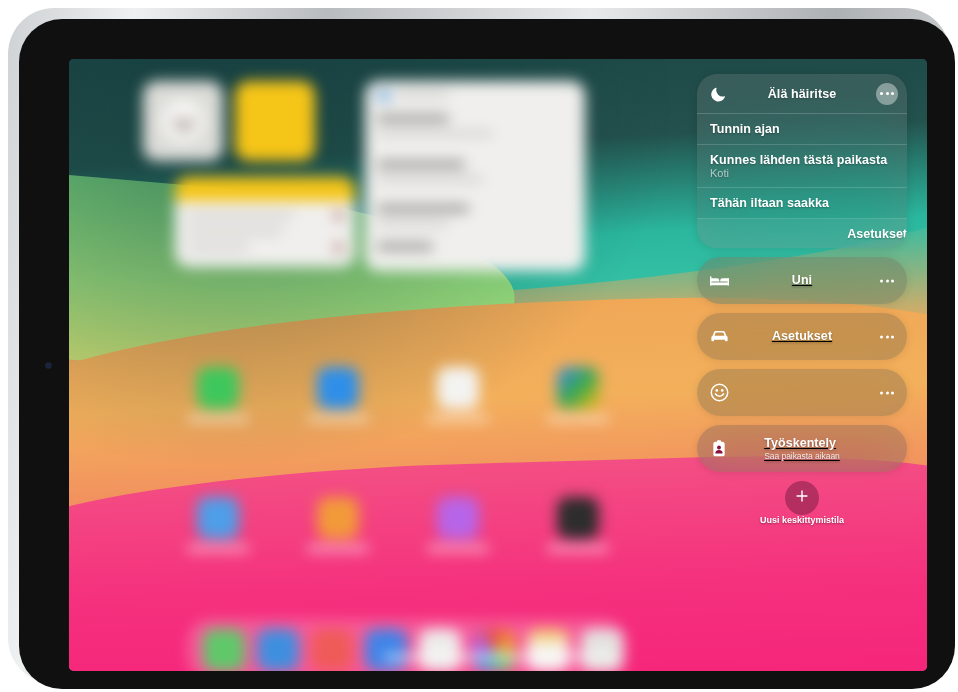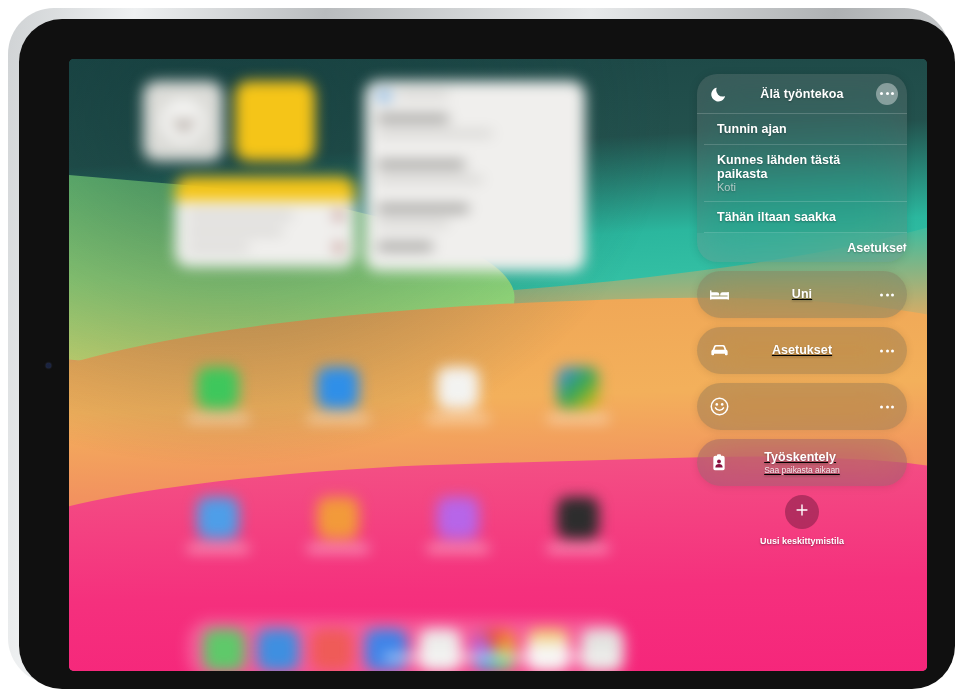--- a/index.html
+++ b/index.html
@@ -141,21 +141,20 @@
     width:22px; height:22px; border-radius:50%;
     background:rgba(255,255,255,.40);
     display:flex; align-items:center; justify-content:center; gap:2.5px;
   }
   .ellipsis-btn i{ width:3px; height:3px; border-radius:50%; background:#fff; display:block; }
 
   .dnd-row{
     position:relative;
     padding:8px 14px 8px 13px;
     border-bottom:.5px solid rgba(255,255,255,.16);
-    margin-left:7px;
   }
   .dnd-row .lbl{
     color:#fff; font-size:12.5px; font-weight:600; letter-spacing:.05px;
     text-shadow:0 1px 2px rgba(0,0,0,.30);
   }
   .dnd-row .sub{
     color:rgba(235,235,235,.70); font-size:11px; font-weight:400;
     margin-top:0px; text-shadow:0 1px 2px rgba(0,0,0,.25);
   }
   .dnd-settings{
@@ -198,21 +197,21 @@
   }
   .pill .p-dots{
     position:absolute; right:13px; top:50%; transform:translateY(-50%);
     display:flex; align-items:center; gap:2.5px;
   }
   .pill .p-dots i{ width:3px; height:3px; border-radius:50%; background:#fff; display:block; }
 
   
   #newfocus{
     margin-top:6px; display:flex; flex-direction:column;
-    align-items:center; gap:7px;
+    align-items:center; gap:0;
   }
   #newfocus .plus-btn{
     width:34px; height:34px; border-radius:50%;
     background:rgba(90,20,50,.42);
     backdrop-filter:blur(18px);
     -webkit-backdrop-filter:blur(18px);
     display:flex; align-items:center; justify-content:center;
   }
   #newfocus .plus-btn svg{ width:16px; height:16px; }
   #newfocus .nf-label{
@@ -308,21 +307,21 @@
       <div id="focus">
 
         <div id="dnd-card" class="glass">
 
           <div class="dnd-head">
             <span class="moon-icon">
               <svg viewBox="0 0 24 24" width="17" height="17">
                 <path d="M20.5 15.2A9 9 0 0 1 9.3 3.8a.6.6 0 0 0-.8-.7 10 10 0 1 0 12.7 12.9.6.6 0 0 0-.7-.8z" fill="#ffffff"></path>
               </svg>
             </span>
-            <span class="title">Älä työntekoa</span>
+            <span class="title">Älä häiritse</span>
             <span class="ellipsis-btn">
               <i></i>
                 <i></i>
                 <i></i>
             </span>
           </div>
 
           <div class="dnd-row">
             <div class="lbl">Tunnin ajan</div>
           </div>

